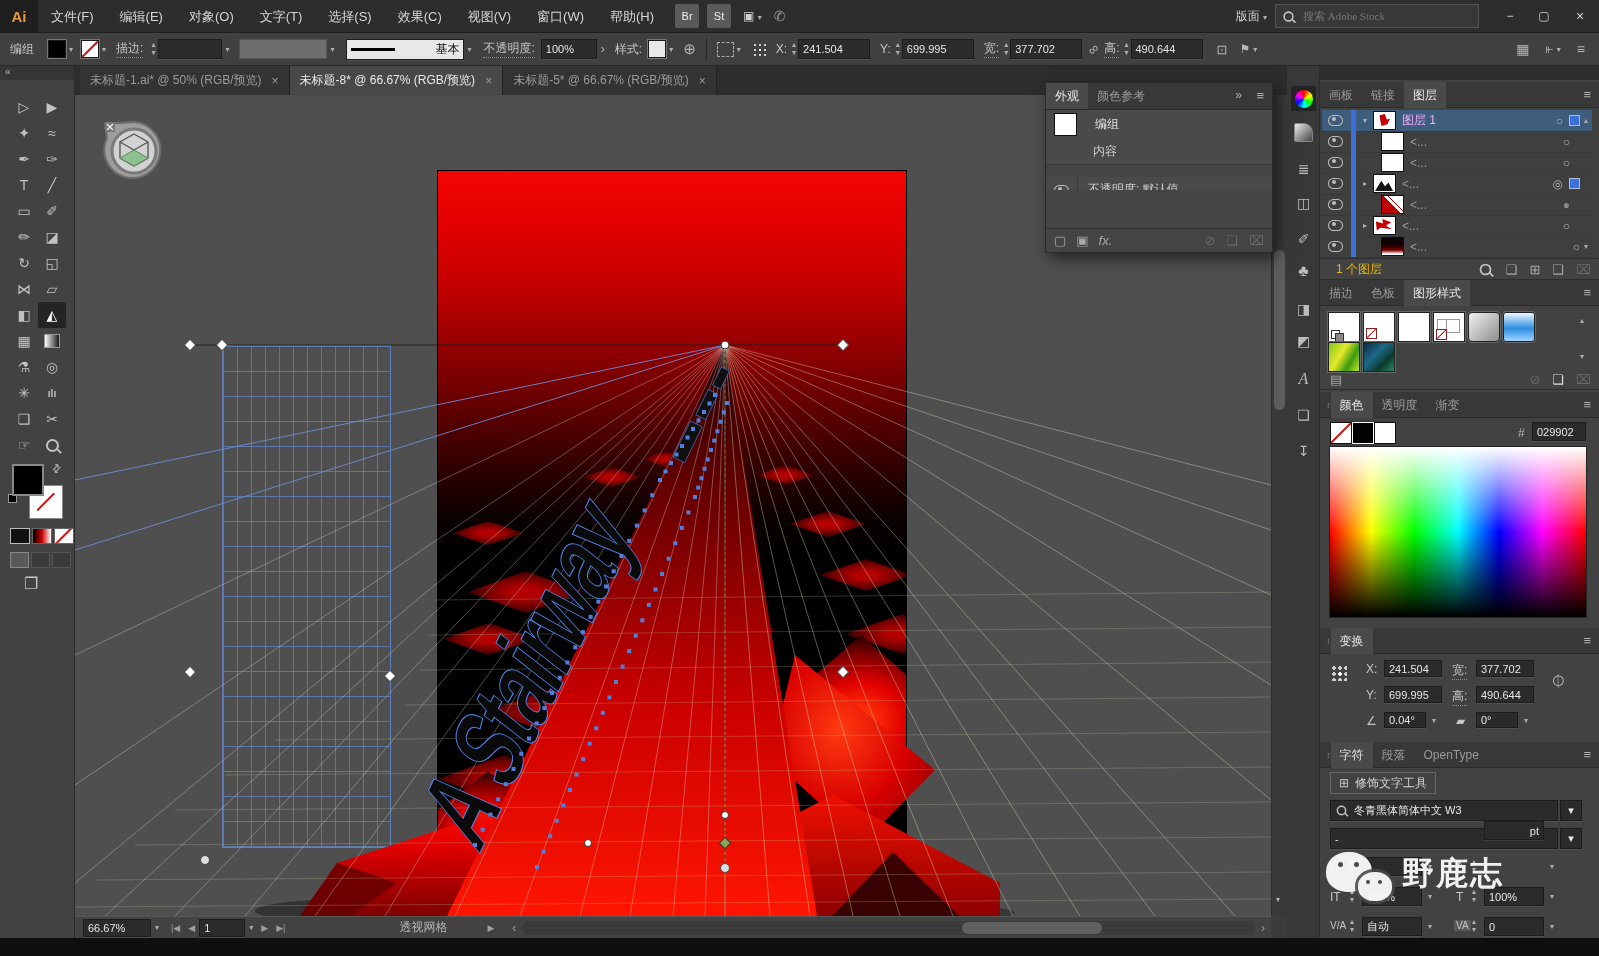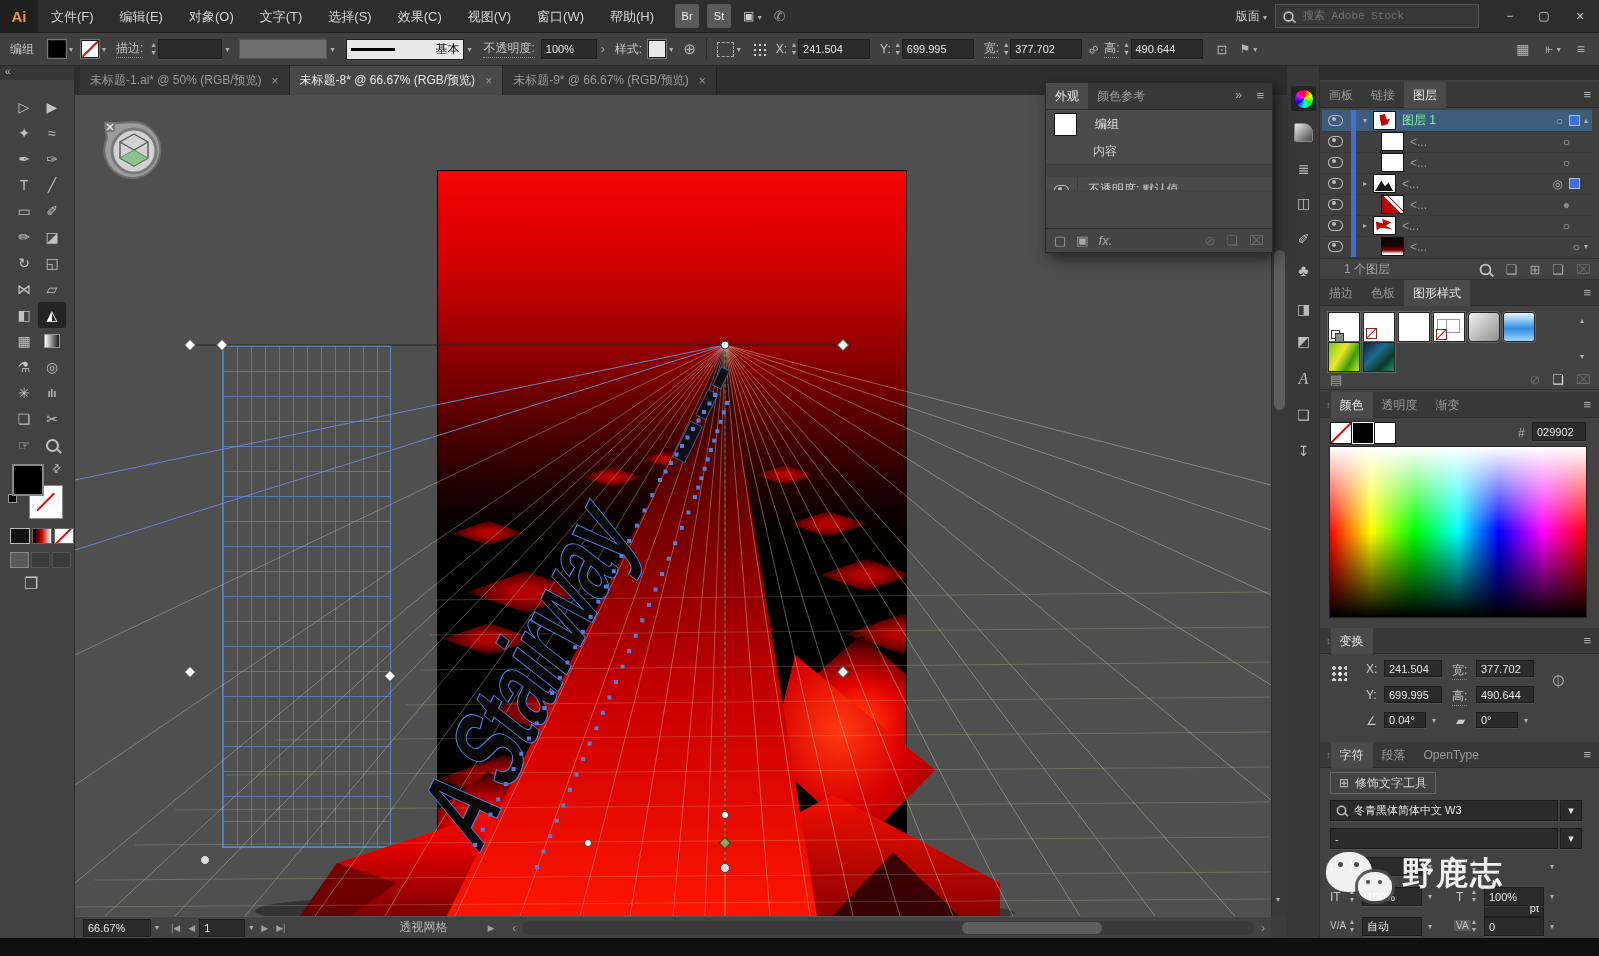--- a/index.html
+++ b/index.html
@@ -92,21 +92,21 @@
   <span class="menuitem">帮助(H)</span>
   <span class="appbtn">Br</span>
   <span class="appbtn">St</span>
   <span style="margin-left:12px;color:#cfcfcf">▣ <span class="caret">▾</span></span>
   <span style="margin-left:12px;color:#9a9a9a;font-size:14px">✆</span>
   <div style="flex:1"></div>
   <span style="color:#cfcfcf;margin-right:8px">
     <span>版面</span> <span class="caret">▾</span></span>
   <div class="row" style="background:#383838;border:1px solid #555;height:22px;width:190px;margin-right:14px;padding:0 6px">
     <span class="mag" style="transform:scale(.8)"></span>
-    <input style="background: transparent; border: none; outline: none; color: rgb(143, 143, 143); font-size: 11px; width: 150px; margin-left: 6px; font-family: Liberation Mono, monospace;" placeholder="搜索 Adobe Stock">
+    <input style="background: transparent; border: none; outline: none; color: rgb(143, 143, 143); font-size: 11px; width: 150px; margin-left: 6px; font-family: Liberation Serif, serif;" placeholder="搜索 Adobe Stock">
   </div>
   <span style="width:34px;text-align:center;color:#cfcfcf">−</span>
   <span style="width:34px;text-align:center;color:#cfcfcf">▢</span>
   <span style="width:38px;text-align:center;color:#cfcfcf;font-size:14px">×</span>
 </div>
 
 <div class="A row" id="controlbar">
   <span class="lbl" style="margin:0 14px 0 10px">编组</span>
   <span class="sw" style="width:16px;height:16px;background:#000"></span>
   <span class="caret" style="margin:0 8px 0 3px">▾</span>
@@ -164,21 +164,21 @@
   <div style="width:80px;height:29px"></div>
   <div class="dtab">
     <span>未标题-1.ai* @ 50% (RGB/预览)</span>
       <span class="tclose">×</span>
     </div>
   <div class="dtab on">
     <span>未标题-8* @ 66.67% (RGB/预览)</span>
       <span class="tclose">×</span>
     </div>
   <div class="dtab">
-    <span>未标题-9* @ 66.67% (RGB/预览)</span>
+    <span>未标题-5* @ 66.67% (RGB/预览)</span>
       <span class="tclose">×</span>
     </div>
 </div>
 
 <div class="A" id="toolbar">
   <div class="A" style="left:0;top:0;width:74px;height:14px;background:#363636;color:#bbb;font-size:10px;padding-left:5px">«</div>
   <div class="A" style="left:10px;top:28px;display:grid;grid-template-columns:28px 28px">
     <span class="tool">▷</span>
     <span class="tool">▶</span>
     <span class="tool">✦</span>
@@ -484,21 +484,21 @@
     <span class="pmenu">≡</span>
   </div>
   <div class="A" style="left:0;top:30px;width:279px;height:148px;background:#3f3f3f">
     <div class="lrow sel" style="top:0">
       <span class="eye" style="margin-left:6px"></span>
       <span class="bluebar"></span>
       <span class="caret">▾</span>
       <span class="thumb" style="margin-left:6px">
           <span style="position:absolute;left:3px;top:2px;width:13px;height:12px;background:#c40000;clip-path:polygon(20% 10%,60% 0,75% 45%,100% 40%,80% 85%,35% 100%,25% 55%)"></span>
         </span>
-      <span style="color:#86efac">图层 1</span>
+      <span style="color:#f0abfc">图层 1</span>
       <span style="flex:1"></span>
       <span class="tgt">○</span>
       <span class="bsq"></span>
       <span class="caret" style="margin:0 4px">▴</span>
     </div>
     <div class="lrow" style="top:21px">
       <span class="eye" style="margin-left:6px"></span>
         <span class="bluebar"></span>
       <span class="thumb" style="margin-left:18px"></span>
       <span style="color:#9a9a9a">&lt;...</span>
@@ -553,21 +553,21 @@
       <span class="eye" style="margin-left:6px"></span>
         <span class="bluebar"></span>
       <span class="thumb" style="margin-left:18px;background:linear-gradient(#050505 0%,#1d0000 45%,#7e0000 72%,#fff 94%)"></span>
       <span style="color:#9a9a9a">&lt;...</span>
       <span style="flex:1"></span>
         <span class="tgt">○</span>
       <span class="caret" style="margin:0 4px">▾</span>
     </div>
   </div>
   <div class="A row" style="left:0;top:178px;width:279px;height:22px;border-top:1px solid #2e2e2e;border-bottom:1px solid #2e2e2e">
-    <span style="margin-left:24px;color:#a3a3a3">1 个图层</span>
+    <span style="margin-left:16px;color:#eab308">1 个图层</span>
     <span style="flex:1"></span>
     <span class="mag" style="transform:scale(.9);margin-right:14px"></span>
     <span class="ic" style="margin-right:12px">❏</span>
     <span class="ic" style="margin-right:12px">⊞</span>
     <span class="ic" style="margin-right:12px">❏</span>
     <span class="ic dim" style="margin-right:8px">⌧</span>
   </div>
 
   <div class="A phead" style="left:0;top:200px;width:279px">
     <span class="ptab">描边</span>
@@ -667,21 +667,21 @@
   <span class="A fld" style="left:240px;top:720px;width:22px;height:21px;justify-content:center">▾</span>
   <span class="A fld" style="left:10px;top:748px;width:228px;height:21px">-</span>
   <span class="A fld" style="left:240px;top:748px;width:22px;height:21px;justify-content:center">▾</span>
 
   <span class="A lbl" style="left:10px;top:780px;font-style:italic">tT</span>
   <span class="A" style="left:30px;top:778px;color:#b0b0b0;font-size:8px;line-height:8px">▴<br>▾</span>
   <span class="A fld" style="left:42px;top:777px;width:60px;height:19px"></span>
   <span class="A caret" style="left:108px;top:782px">▾</span>
   <span class="A lbl" style="left:136px;top:780px">A</span>
   <span class="A" style="left:152px;top:778px;color:#b0b0b0;font-size:8px;line-height:8px">▴<br>▾</span>
-  <span class="A fld" style="left:164px;top:818px;width:60px;height:19px;justify-content:flex-end">pt</span>
+  <span class="A fld" style="left:164px;top:741px;width:60px;height:19px;justify-content:flex-end">pt</span>
   <span class="A caret" style="left:230px;top:782px">▾</span>
 
   <span class="A lbl" style="left:10px;top:810px">IT</span>
   <span class="A" style="left:30px;top:808px;color:#b0b0b0;font-size:8px;line-height:8px">▴<br>▾</span>
   <span class="A fld" style="left:42px;top:807px;width:60px;height:19px">100%</span>
   <span class="A caret" style="left:108px;top:812px">▾</span>
   <span class="A lbl" style="left:136px;top:810px">T</span>
   <span class="A" style="left:152px;top:808px;color:#b0b0b0;font-size:8px;line-height:8px">▴<br>▾</span>
   <span class="A fld" style="left:164px;top:807px;width:60px;height:19px">100%</span>
   <span class="A caret" style="left:230px;top:812px">▾</span>

